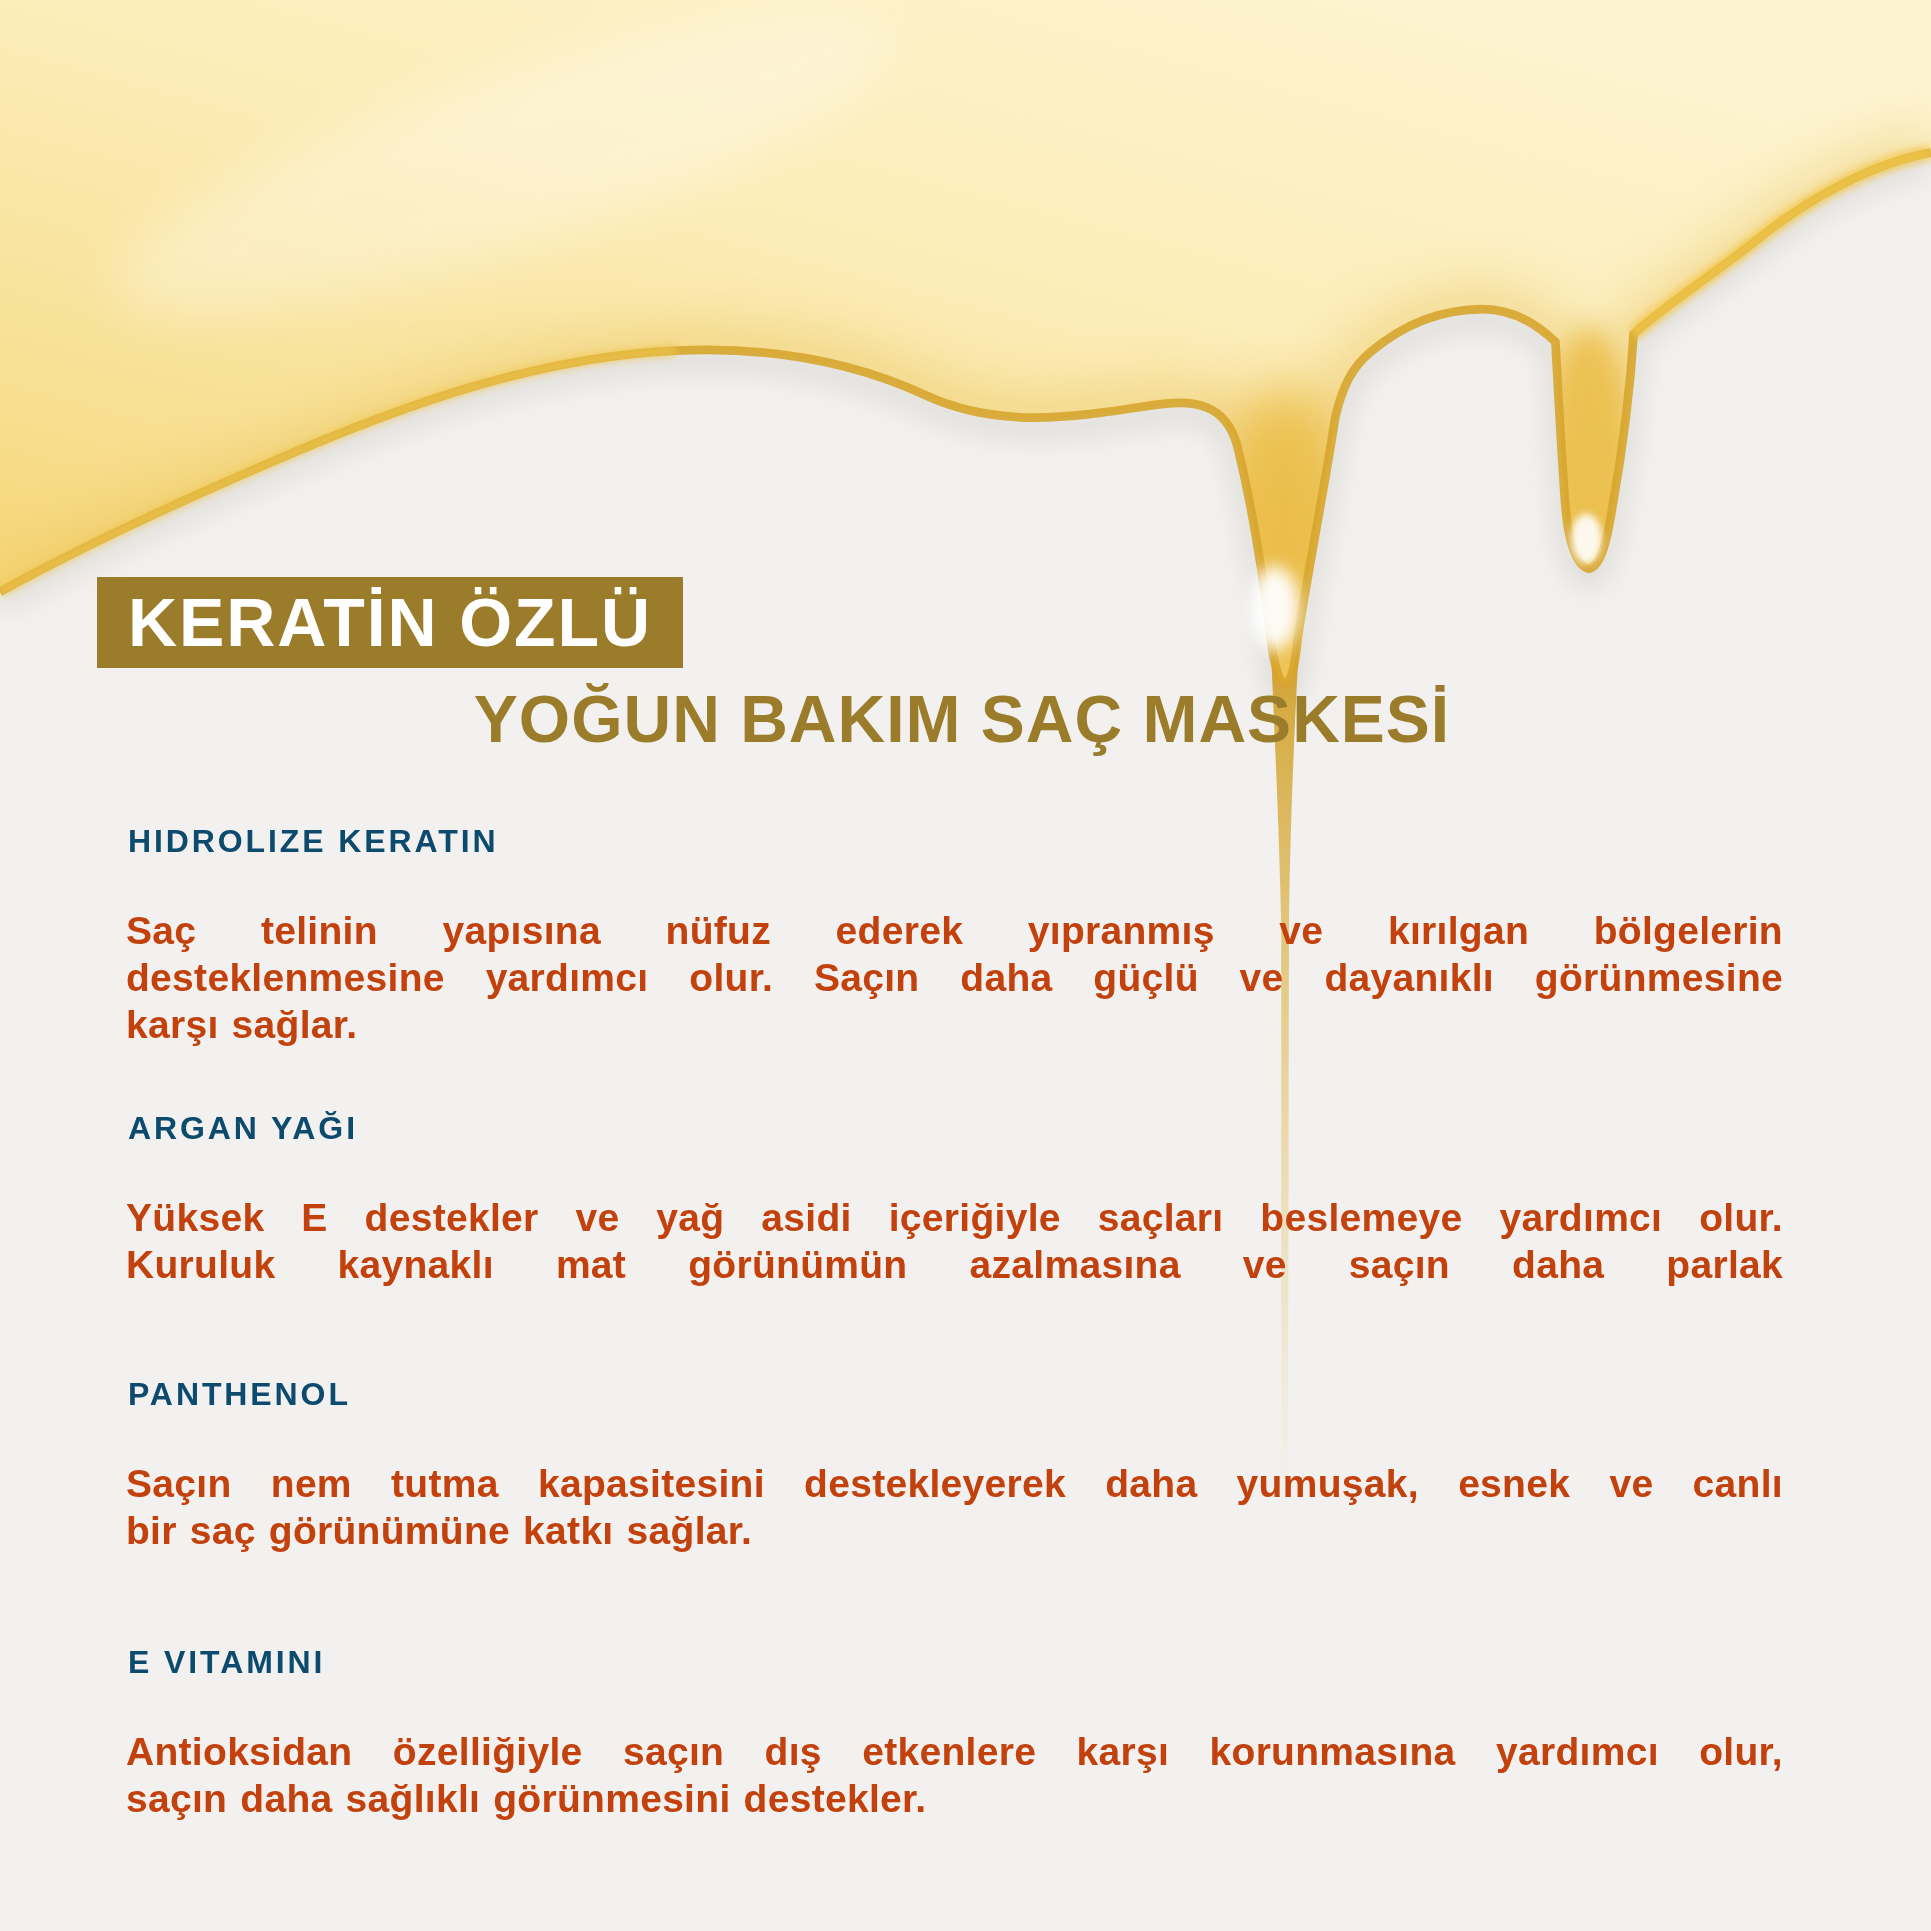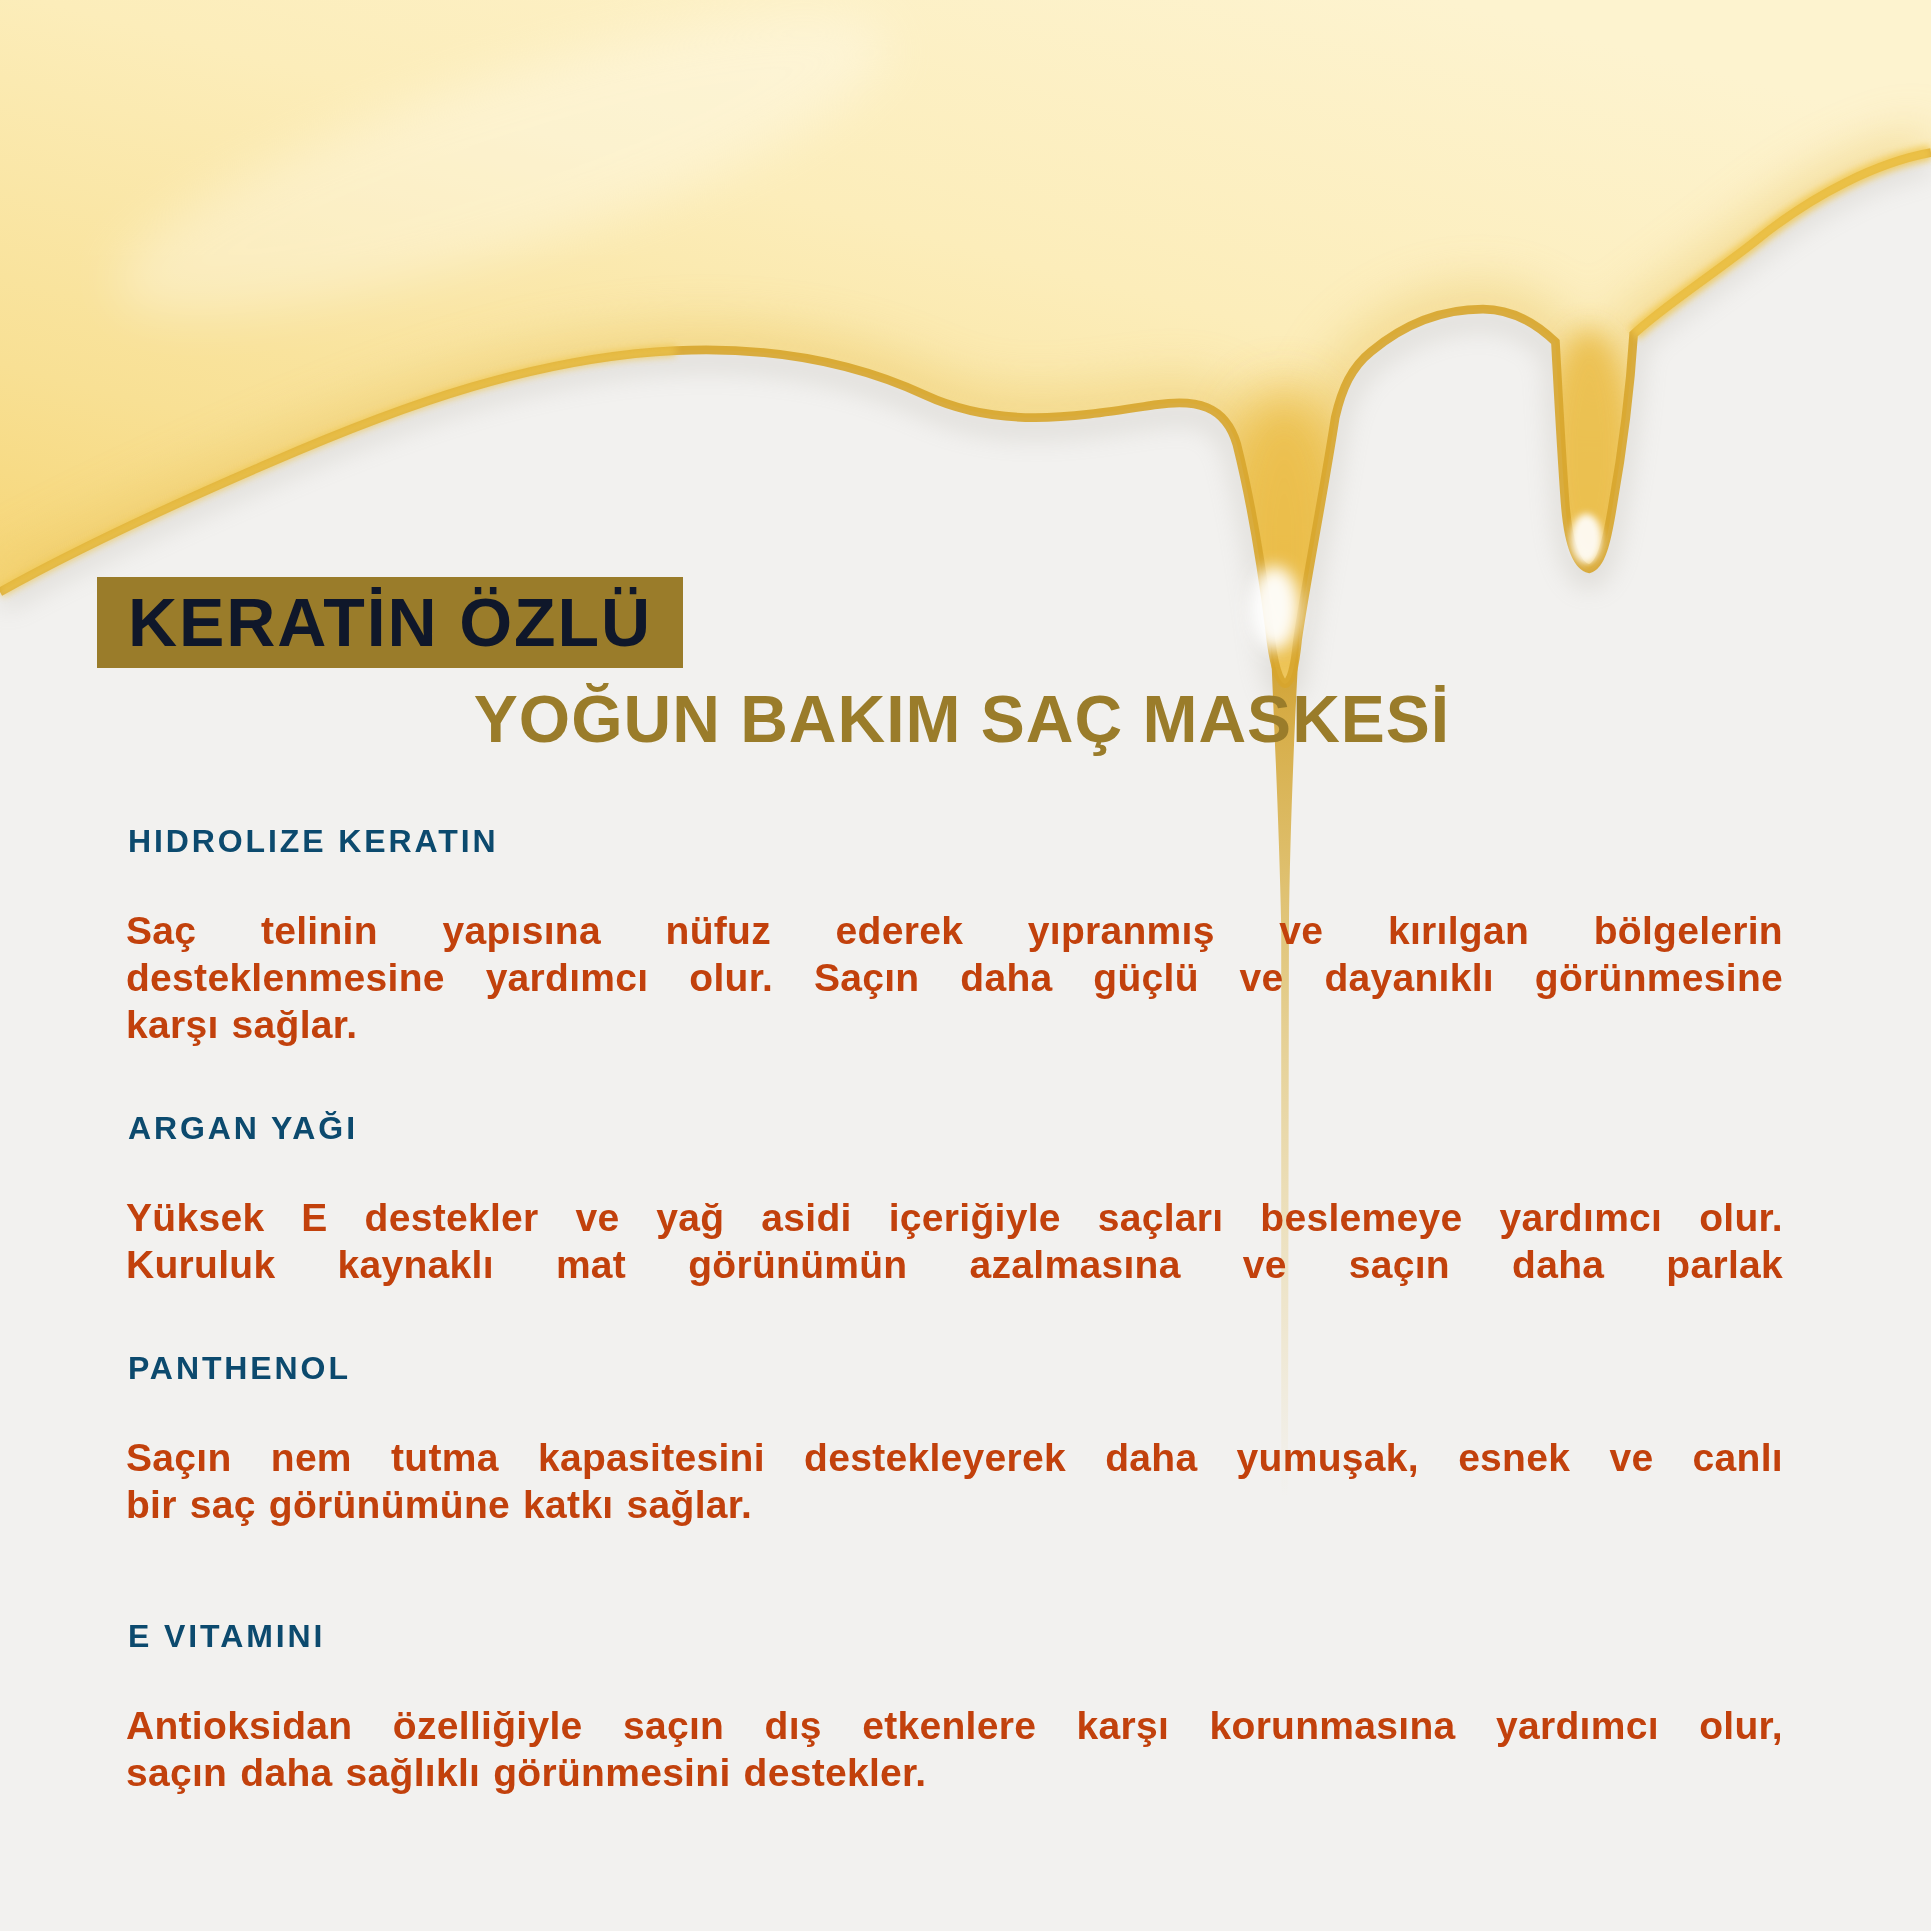--- a/index.html
+++ b/index.html
@@ -7,36 +7,36 @@
     width:1931px;height:1931px;position:relative;overflow:hidden;
     background:#f2f1ef;
     font-family:"Liberation Sans", sans-serif;
   }
   .oil-wrap{position:absolute;top:0;left:0;width:1931px;height:1545px;}
   .content{
     position:absolute;left:97px;top:577px;width:1699px;
   }
   .badge{
     display:inline-block;
-    background:#9a7c2a;color:#0f172a;
+    background:#9a7c2a;color:#ffffff;
     font-size:68px;font-weight:700;line-height:91px;
     padding:0 31px;letter-spacing:1.9px;
   }
   h1.title{
     margin:9.7px 0 0 31px;
     font-size:66px;line-height:83px;font-weight:700;
     color:#9a7c2a;letter-spacing:1px;text-align:center;
   }
   section{display:block;}
   h2.sec-title{
     margin:58px 0 0 31px;
     font-size:32px;line-height:44px;font-weight:700;
     color:#0c4a6e;letter-spacing:2.9px;
   }
-  section.sec-3 h2.sec-title{margin-top:58px;}
+  section.sec-3 h2.sec-title{margin-top:84px;}
   section.sec-4 h2.sec-title{margin-top:86px;}
   p.body-par{
     margin:44px 0 0 29px;width:1657px;
     font-size:39px;line-height:47px;font-weight:600;
     color:#c2410c;letter-spacing:0.3px;word-spacing:1.9px;
   }
   .jline{display:block;text-align:justify;text-align-last:justify;}
   .jline.last{text-align-last:left;}
 </style>
 </head>

